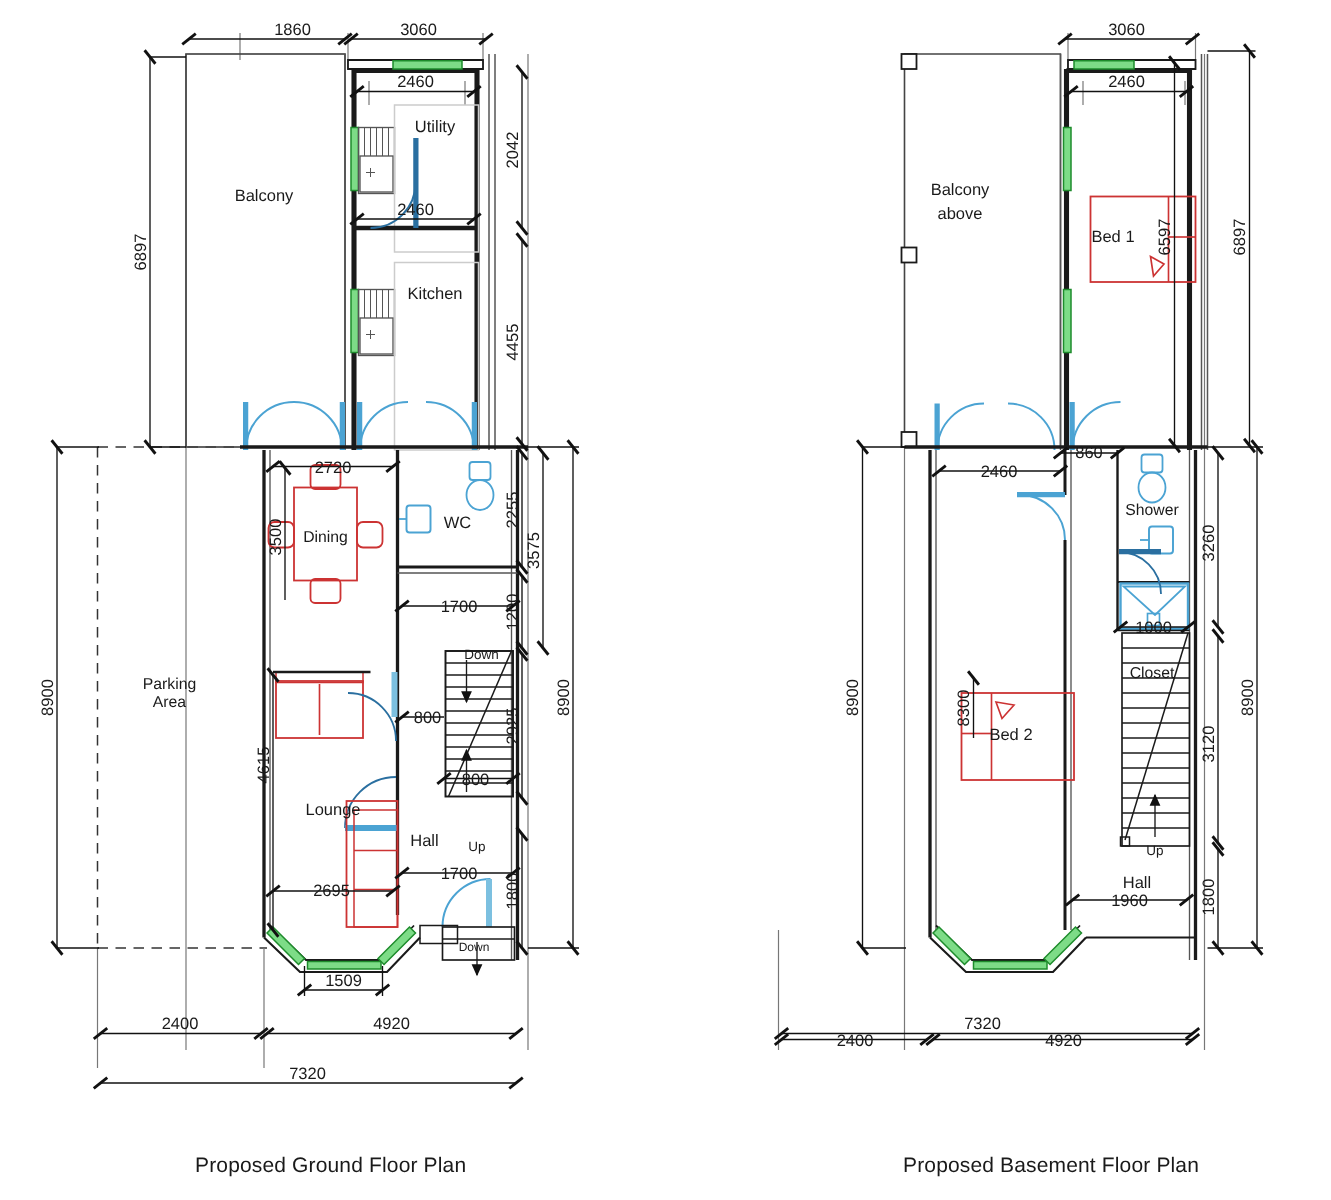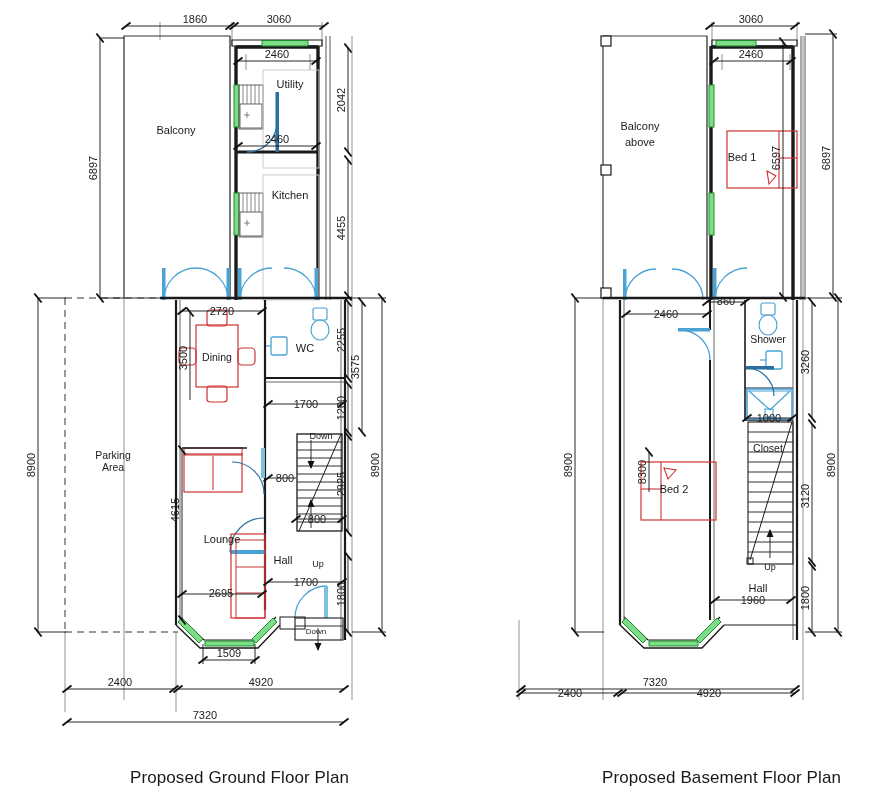--- a/index.html
+++ b/index.html
@@ -21,21 +21,21 @@
   }
   svg.plan {
     position: absolute;
     top: 0;
     left: 0;
     width: 887px;
     height: 800px;
   }
   .caption {
     position: absolute;
-    font-size: 17px;
+    font-size: 14px;
     color: #1a1a1a;
     letter-spacing: 0.1px;
     white-space: nowrap;
   }
   #caption-ground { left: 130px; top: 768px; }
   #caption-basement { left: 602px; top: 768px; }
 </style>
 </head>
 <body>
 

